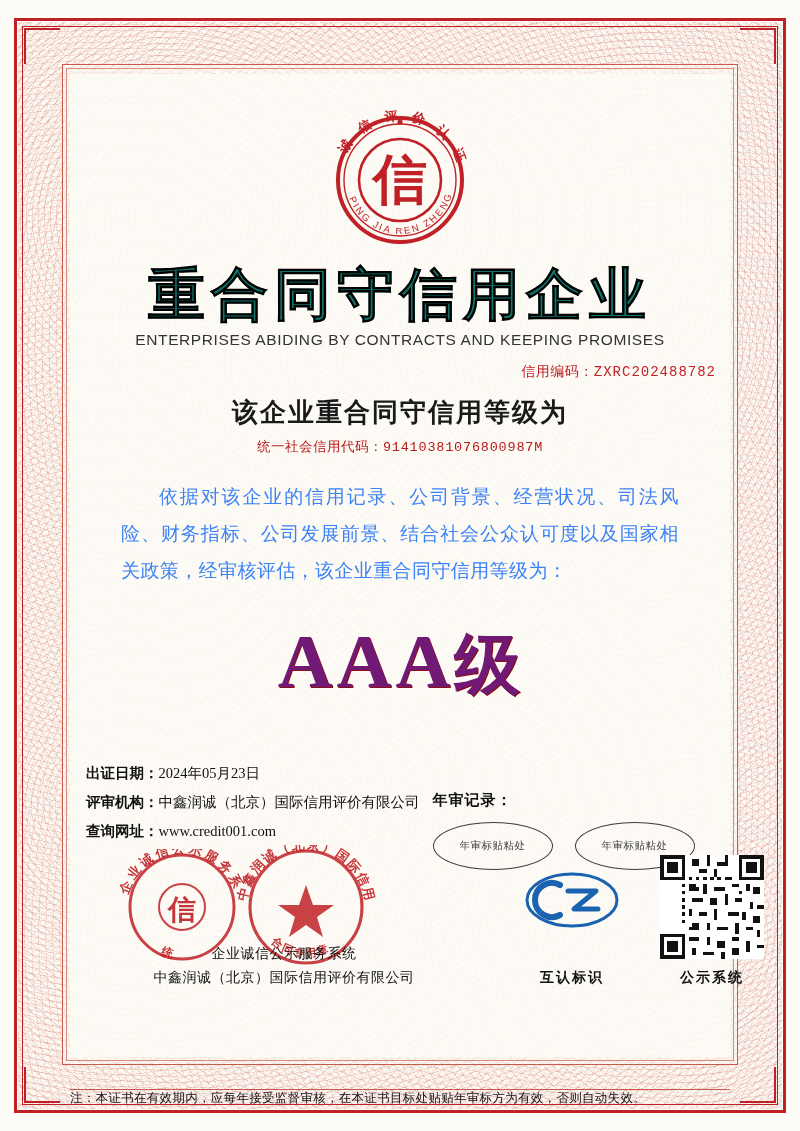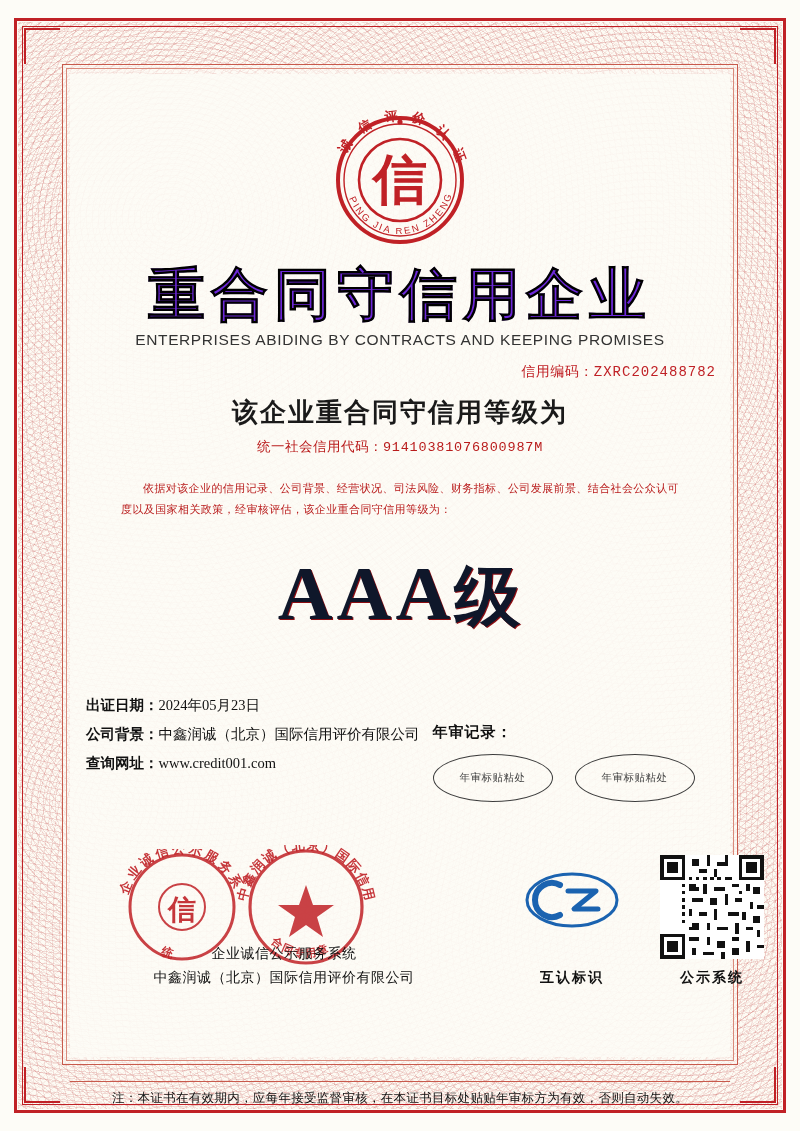--- a/index.html
+++ b/index.html
@@ -97,21 +97,21 @@
     position: relative;
   }
 
   
   .title-cn {
     margin-top: 6px;
     font-family: "Liberation Serif", "DejaVu Serif", serif;
     font-size: 57px;
     font-weight: bold;
     letter-spacing: 6px;
-    color: #6d28d9;
+    color: #0f766e;
     line-height: 1.1;
     text-align: left;
     -webkit-text-stroke: 0.6px #000;
   }
   .title-en {
     margin-top: 4px;
     font-family: "Liberation Sans", sans-serif;
     font-size: 15.5px;
     letter-spacing: 0.6px;
     color: #333;
@@ -150,32 +150,32 @@
     text-align: center;
   }
   .uscc .code {
     font-family: "Liberation Mono", monospace;
     letter-spacing: 0.8px;
   }
 
   .body-text {
     margin-top: 22px;
     width: 558px;
-    font-size: 11px;
+    font-size: 19px;
     line-height: 1.95;
-    color: #b91c1c;
+    color: #3b82f6;
     text-align: justify;
     text-indent: 2em;
     letter-spacing: 0.4px;
   }
 
   .grade {
     margin-top: 34px;
     text-align: center;
-    color: #0f172a;
+    color: #701a75;
     font-weight: bold;
     line-height: 1;
   }
   .grade .letters {
     font-family: "Liberation Serif", "DejaVu Serif", serif;
     font-size: 76px;
     letter-spacing: 4px;
     text-shadow: 1px 1px 0 #8d0d12;
   }
   .grade .suffix {
@@ -268,26 +268,24 @@
     height: 104px;
     background-color: #fff;
   }
 
   
   .footer-note {
     position: absolute;
     left: 70px;
     right: 70px;
     bottom: 24px;
-    text-align: center;
     font-size: 12.5px;
     color: #111;
     letter-spacing: 0.3px;
     border-top: 1px solid #c85a4c;
-    padding-top: 8px;
   }
 </style>
 </head>
 <body>
 
 <div class="certificate">
 
   <div class="guilloche">
     <div class="guilloche-inner-fade"></div>
   </div>
@@ -344,21 +342,21 @@
     <div class="grade">
       <span class="letters">AAA</span><span class="suffix">级</span>
     </div>
 
     <div class="details-row">
       <div class="details">
         <div class="line">
           <span class="label">出证日期：</span><span>2024年05月23日</span>
         </div>
         <div class="line">
-          <span class="label">公司背景：</span><span>中鑫润诚（北京）国际信用评价有限公司</span>
+          <span class="label">评审机构：</span><span>中鑫润诚（北京）国际信用评价有限公司</span>
         </div>
         <div class="line">
           <span class="label">查询网址：</span><span class="url">www.credit001.com</span>
         </div>
       </div>
 
       <div class="annual">
         <div class="annual-title">年审记录：</div>
         <div class="annual-stamps">
           <div class="stamp-oval">年审标贴粘处</div>

